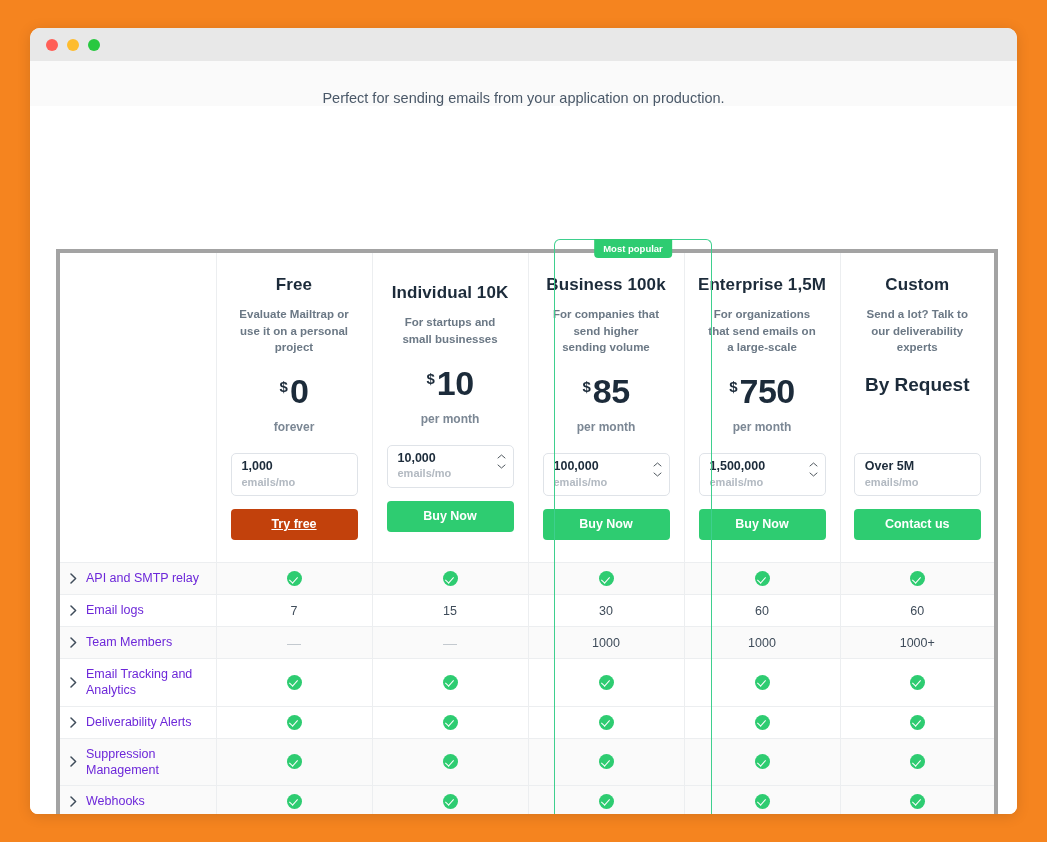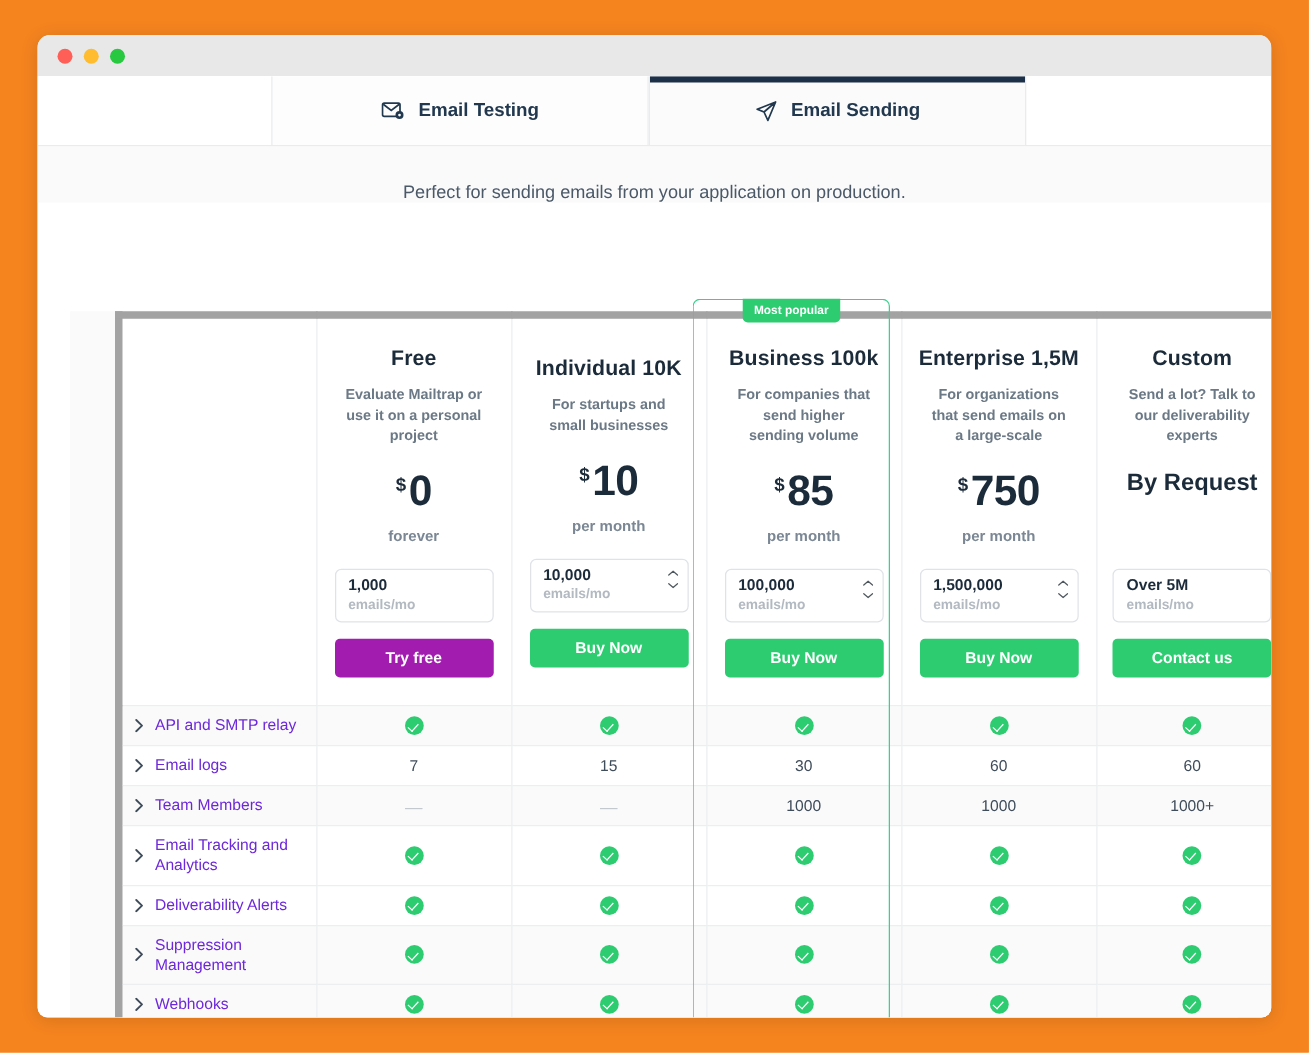--- a/index.html
+++ b/index.html
@@ -84,25 +84,24 @@
     position: absolute;
     left: 26px; right: 26px;
     top: 188px; bottom: 0;
     background: #fafafa;
   }
   .ptable {
     position: relative;
     width: 100%;
     border-collapse: collapse;
     background: #fff;
-    border: 6px solid #a3a3a3;
+    border: 4px solid #a3a3a3;
     border-radius: 6px;
     table-layout: fixed;
     font-size: 13px;
-    margin-left: 36px;
   }
   .ptable col.c0 { width: 158px; }
   .ptable col.cx { width: 156px; }
 
   td, th { border: 1px solid #eceef0; vertical-align: middle; }
 
   
   .hcell { padding: 22px 8px 20px; text-align: center; background:#fff; border-bottom:1px solid #eceef0;}
   .hcell.blank { background:#fff; }
   .plan-name {
@@ -154,21 +153,21 @@
     margin: 13px auto 2px;
     width: 127px; height: 31px;
     line-height: 31px;
     border-radius: 4px;
     border: none;
     font-size: 12.5px; font-weight: 700;
     color: #fff;
     cursor: pointer;
     font-family: inherit;
   }
-  .cta.dark  { background: #a21caf; }
+  .cta.dark  { background: #c2410c; text-decoration: underline; }
   .cta.green { background: #2ecc71; }
 
   
   .frow td { padding: 0; height: 32px; }
   .frow.odd  td { background: #fafafa; }
   .frow.even td { background: #ffffff; }
   .fname {
     padding: 7px 10px 7px 10px;
     display: flex; align-items: center; gap: 9px;
     color: #6d28d9;
@@ -223,44 +222,20 @@
 <div class="window">
 
   <div class="titlebar">
     <span class="dot red"></span>
     <span class="dot yellow"></span>
     <span class="dot green"></span>
   </div>
 
   <div class="viewport">
 
-    <div class="tabbar">
-      <div class="tab-spacer"></div>
-
-      <div class="tab">
-        <span class="tab-ico">
-          <svg width="19" height="15" viewBox="0 0 19 15" fill="none">
-            <rect x="1" y="1.5" width="14" height="10.5" rx="1.3" stroke="#21384f" stroke-width="1.4"></rect>
-            <path d="M1.6 2.4 L8 7.3 L14.4 2.4" stroke="#21384f" stroke-width="1.4" fill="none"></path>
-            <circle cx="14.6" cy="11" r="3.2" fill="#21384f"></circle>
-            <circle cx="14.6" cy="11" r="1.1" fill="#fdfdfd"></circle>
-          </svg>
-        </span>
-        <span>Email Testing</span>
-      </div>
-
-      <div class="tab active">
-        <span class="tab-ico">
-          <svg width="18" height="18" viewBox="0 0 18 18" fill="none">
-            <path d="M16.5 1.6 L1.7 7.4 L7.2 9.6 M16.5 1.6 L10.3 16.3 L7.2 9.6 M16.5 1.6 L7.2 9.6" stroke="#21384f" stroke-width="1.35" stroke-linejoin="round" stroke-linecap="round" fill="none"></path>
-          </svg>
-        </span>
-        <span>Email Sending</span>
-      </div>
-    </div>
 
     <div class="subtitle">Perfect for sending emails from your application on production.</div>
 
     <div class="table-wrap">
       <table class="ptable">
         <colgroup>
           <col class="c0">
             <col class="cx">
             <col class="cx">
             <col class="cx">

